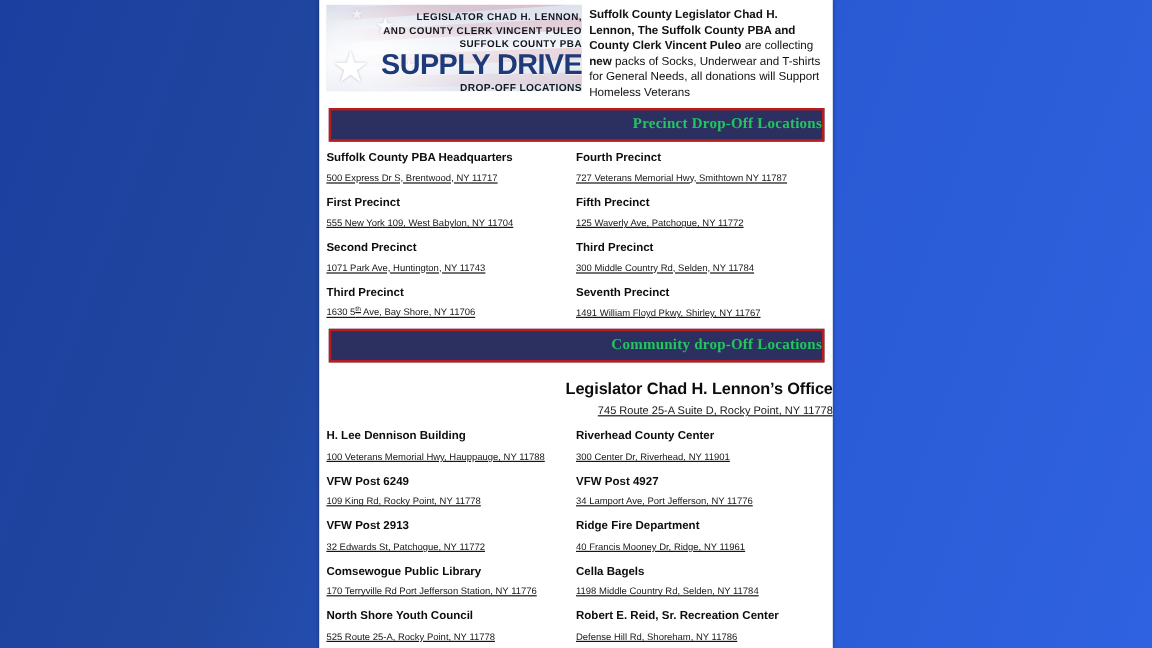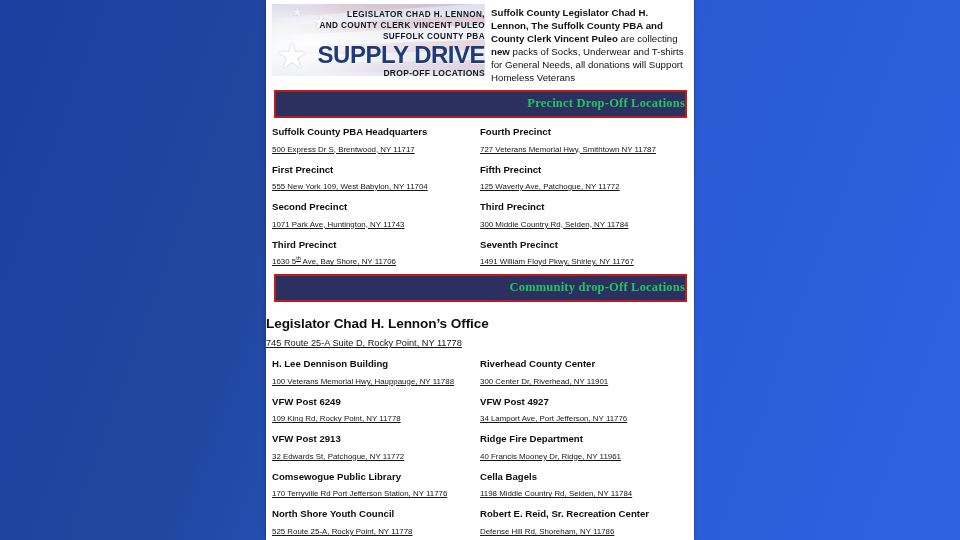--- a/index.html
+++ b/index.html
@@ -172,21 +172,21 @@
     white-space: nowrap;
   }
   .loc-addr sup {
     font-size: 5.6px;
     vertical-align: super;
     text-decoration: underline;
   }
 
   
   .featured {
-    text-align: left;
+    text-align: right;
     padding-top: 14px;
   }
   .featured .loc-name { font-size: 13.6px; letter-spacing: -0.1px; }
   .featured .loc-addr { font-size: 9.2px; margin-top: 2px; }
 </style>
 </head>
 <body>
 
 <div id="desktop">
 

